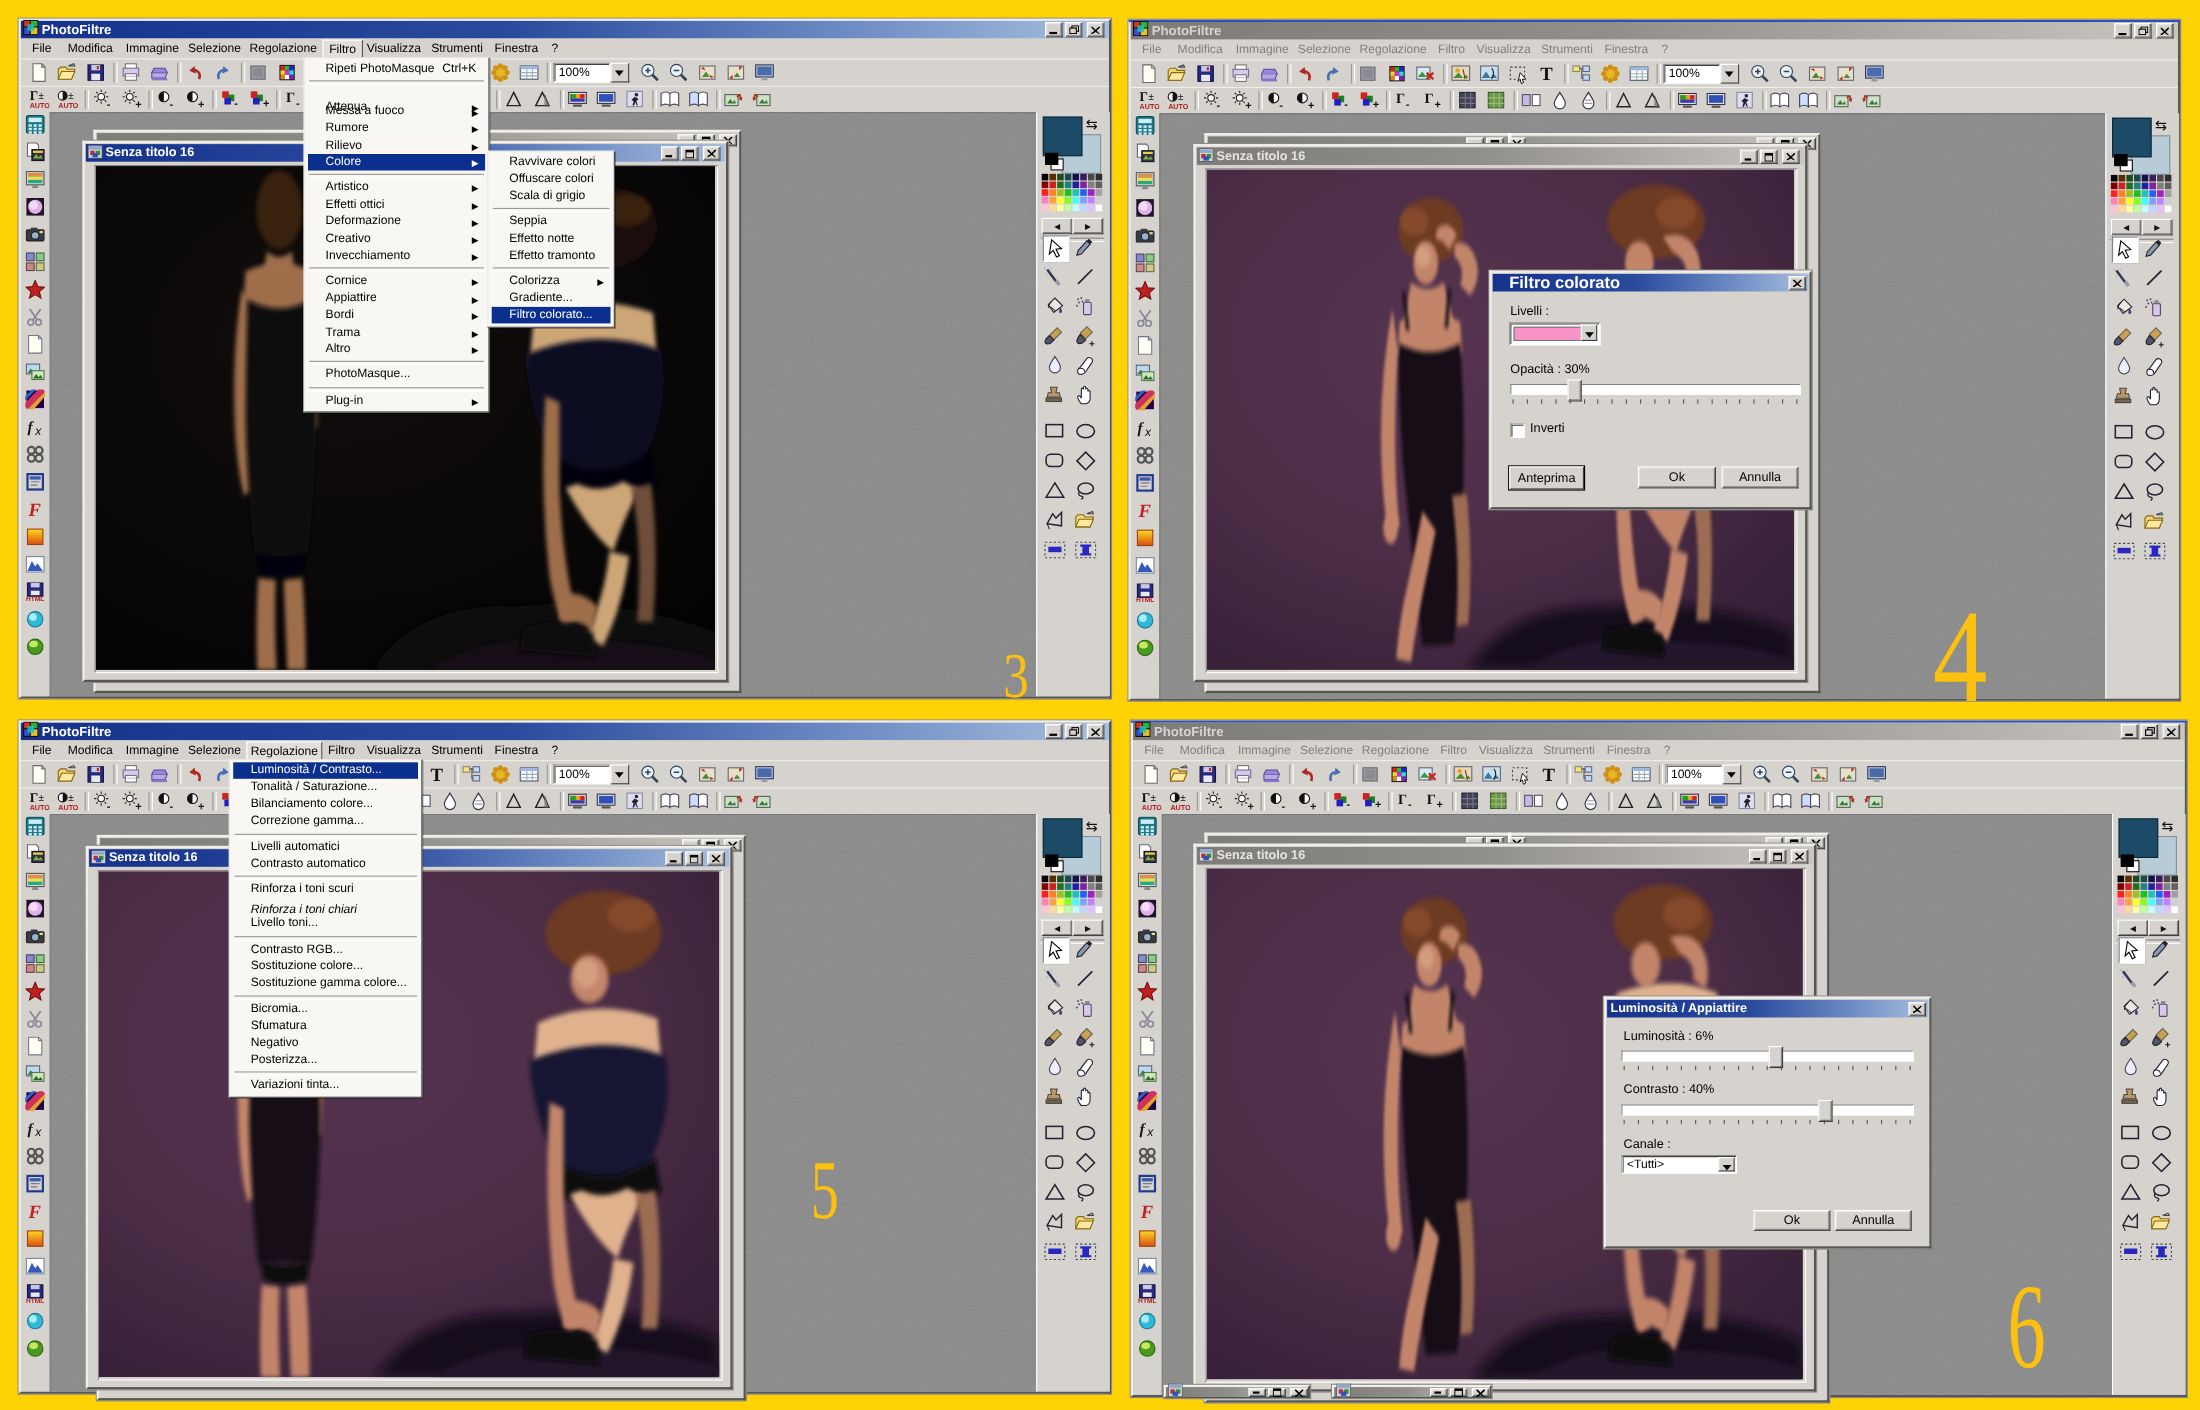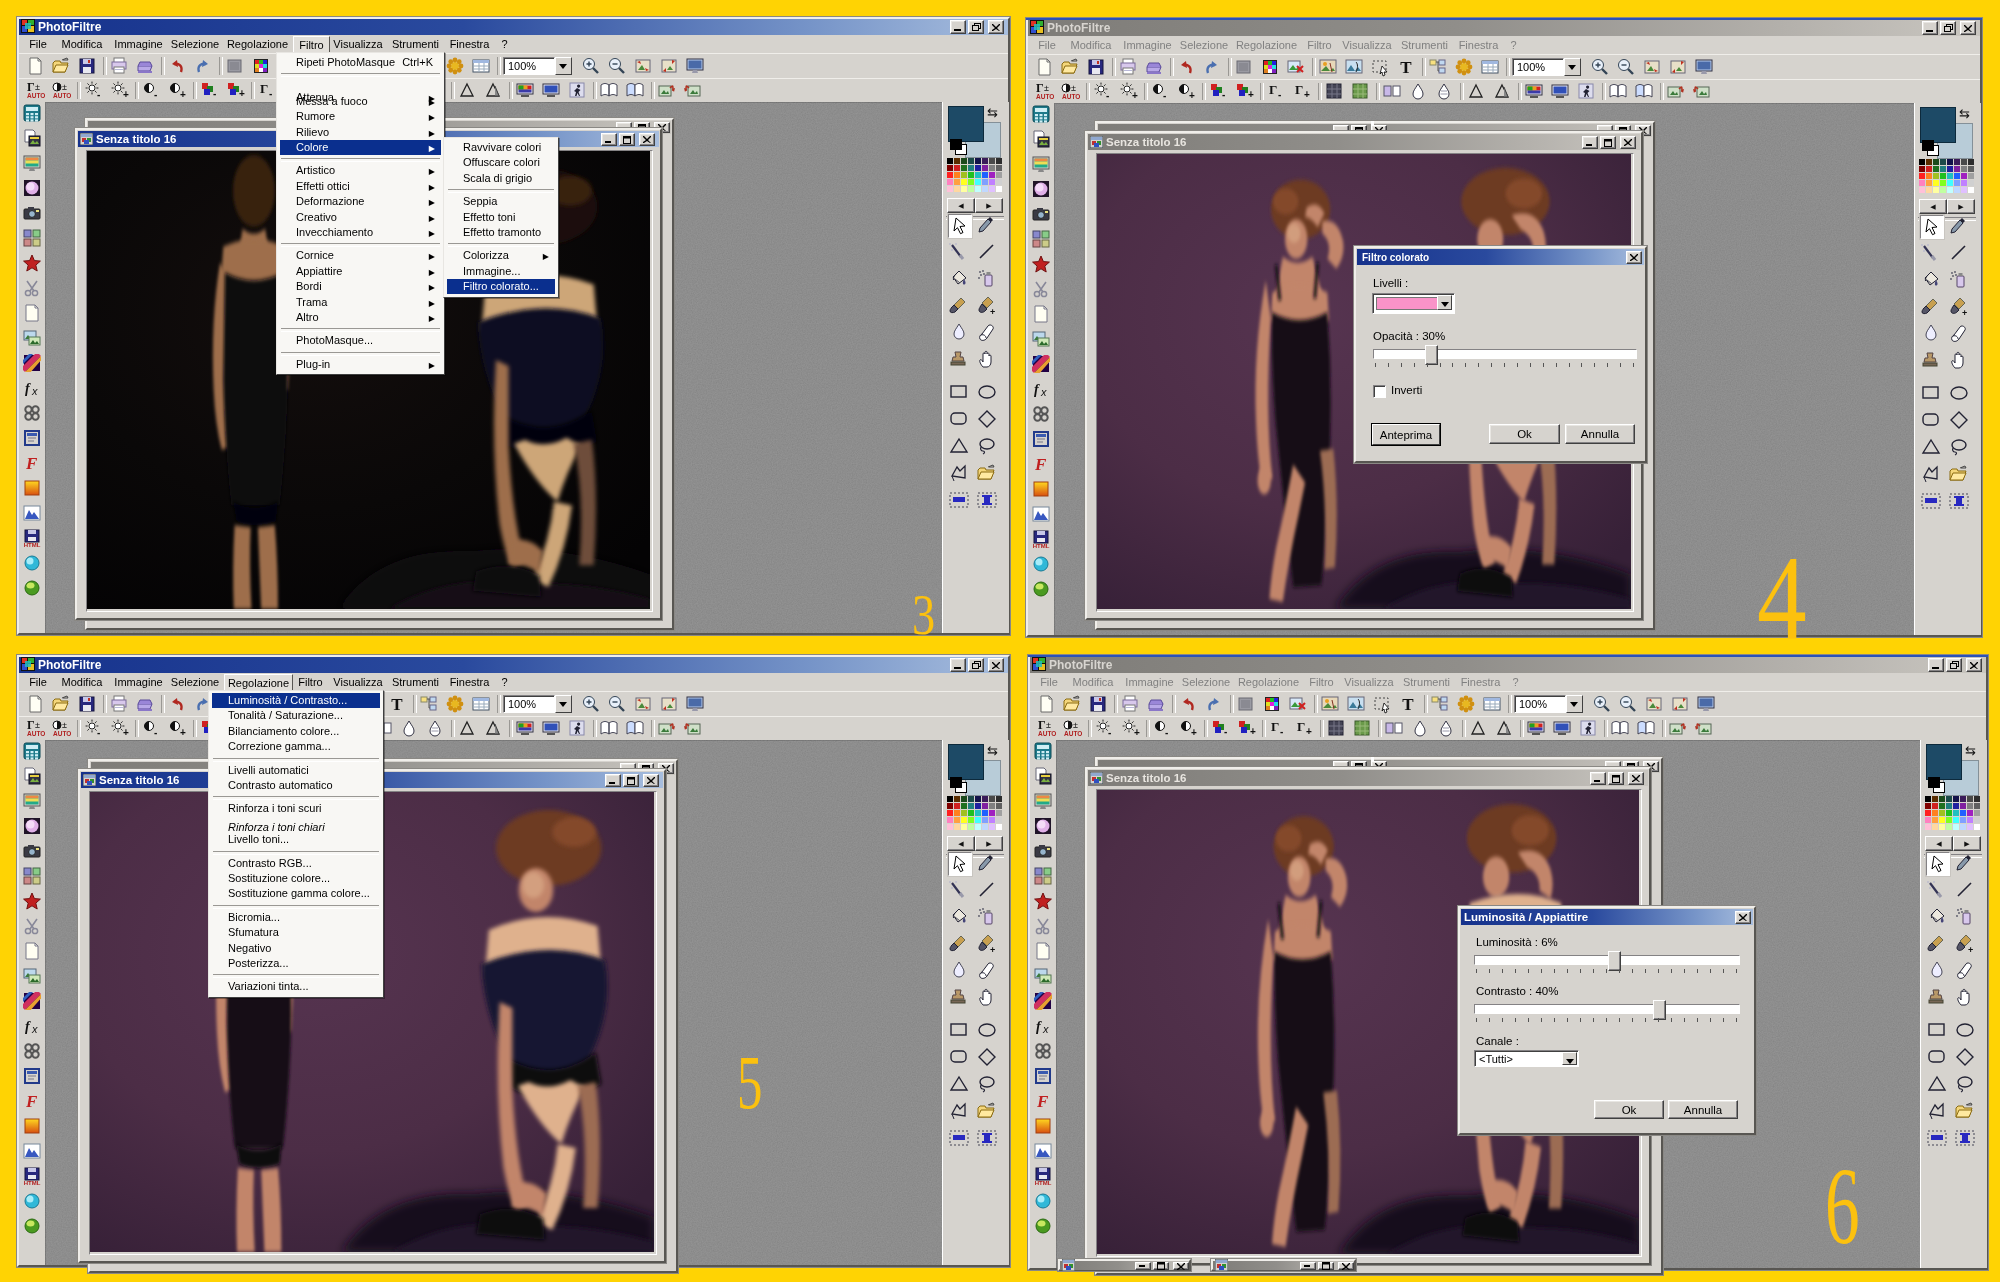--- a/index.html
+++ b/index.html
@@ -735,25 +735,25 @@
     <div class="mrow" style="top:280.40000000000003px;">PhotoMasque...</div>
     <div class="msep" style="top:298.8px"></div>
     <div class="mrow" style="top:303.8px;">Plug-in<span style="position:absolute;right:6px;top:1px;color:#000;font-size:8px">▶</span></div>
   </div>
 <div class="menu" style="left:443px;top:137px;width:114px;height:158.60000000000002px">
     <div class="mrow" style="top:2px;">Ravvivare colori</div>
     <div class="mrow" style="top:17.4px;">Offuscare colori</div>
     <div class="mrow" style="top:32.8px;">Scala di grigio</div>
     <div class="msep" style="top:51.199999999999996px"></div>
     <div class="mrow" style="top:56.199999999999996px;">Seppia</div>
-    <div class="mrow" style="top:71.6px;">Effetto toni</div>
+    <div class="mrow" style="top:71.6px;">Effetto notte</div>
     <div class="mrow" style="top:87.0px;">Effetto tramonto</div>
     <div class="msep" style="top:105.4px"></div>
     <div class="mrow" style="top:110.4px;">Colorizza<span style="position:absolute;right:6px;top:1px;color:#000;font-size:8px">▶</span></div>
-    <div class="mrow" style="top:125.80000000000001px;">Immagine...</div>
+    <div class="mrow" style="top:125.80000000000001px;">Gradiente...</div>
     <div class="mrow" style="top:141.20000000000002px;background:#0a2f8e;color:#fff;">Filtro colorato...</div>
   </div>
 <div class="num" style="left:912px;top:586px;font-size:58px;transform:scaleX(.80);transform-origin:left top">3</div>
 <div class="win" style="left:1026px;top:18px;width:956px;height:619px"></div>
 <div class="abs" style="left:1026px;top:18px;width:956px;height:2px;background:#2a52b8"></div>
 <div class="cap capin" style="left:1028px;top:20px;width:952px;height:16px">
     <span style="margin:1px 3px 0 2px"><svg width="14" height="14" viewBox="0 0 14 14">
         <rect width="14" height="14" fill="#111"></rect>
         <rect x="1" y="1" width="5" height="5" fill="#e03020"></rect>
         <rect x="7" y="1" width="6" height="5" fill="#30b030"></rect>
@@ -1432,21 +1432,21 @@
         <path d="M400 288 Q424 330 452 352 Q464 322 480 296 L462 286 Q436 302 416 286 Z" fill="#c2856a" filter="url(#bsBp)"></path>
         <path d="M446 348 Q442 388 424 426 L442 434 Q460 396 466 354 Z" fill="#c2856a" filter="url(#bsBp)"></path>
         <path d="M470 292 Q482 345 476 415 L492 415 Q498 345 490 288 Z" fill="#9c6c52" filter="url(#bsBp)"></path>
         <path d="M382 222 Q376 300 386 376 Q392 406 400 420 L414 413 Q400 368 396 298 L396 228 Z" fill="#c2856a" filter="url(#bsBp)"></path>
         <path d="M400 388 Q420 382 436 398 L432 420 Q412 408 398 412 Z" fill="#c2856a" filter="url(#bsBp)"></path>
         <path d="M368 424 Q404 412 436 428 L438 448 L364 442 Z" fill="#0a070d" filter="url(#bsBp)"></path>
       </g>
     </svg></div>
 <div class="win dlg" style="left:1354px;top:246px;width:293px;height:217px"></div>
 <div class="cap" style="left:1357px;top:249px;width:287px;height:16px">
-    <b style="color:#fff;font-size:10px;margin-left:5px">Filtro colorato</b>
+    <b style="color:#fff;font-size:15px;margin-left:15px">Filtro colorato</b>
   </div>
 <div class="cbtn" style="left:1626px;top:251px;width:16px;height:13px">
     <svg width="8" height="7" viewBox="0 0 8 7">
       <path d="M0 0h1l3 3 3-3h1v1L5 4l3 3v0H7L4 5 1 7H0V6l3-2L0 1z" fill="#000"></path>
     </svg>
   </div>
 <div class="lbl" style="left:1373px;top:277px">Livelli :</div>
 <div class="abs" style="left:1372px;top:293px;width:81px;height:19px;background:#fff;border:1px solid;border-color:#848284 #fff #fff #848284;box-shadow:inset 1px 1px 0 #404040">
     <div class="abs" style="left:3px;top:3px;width:60px;height:11px;background:#f993c8;border:1px solid #777"></div>
     <div class="combobtn" style="left:64px;top:1px;width:15px;height:15px;position:absolute"></div>

